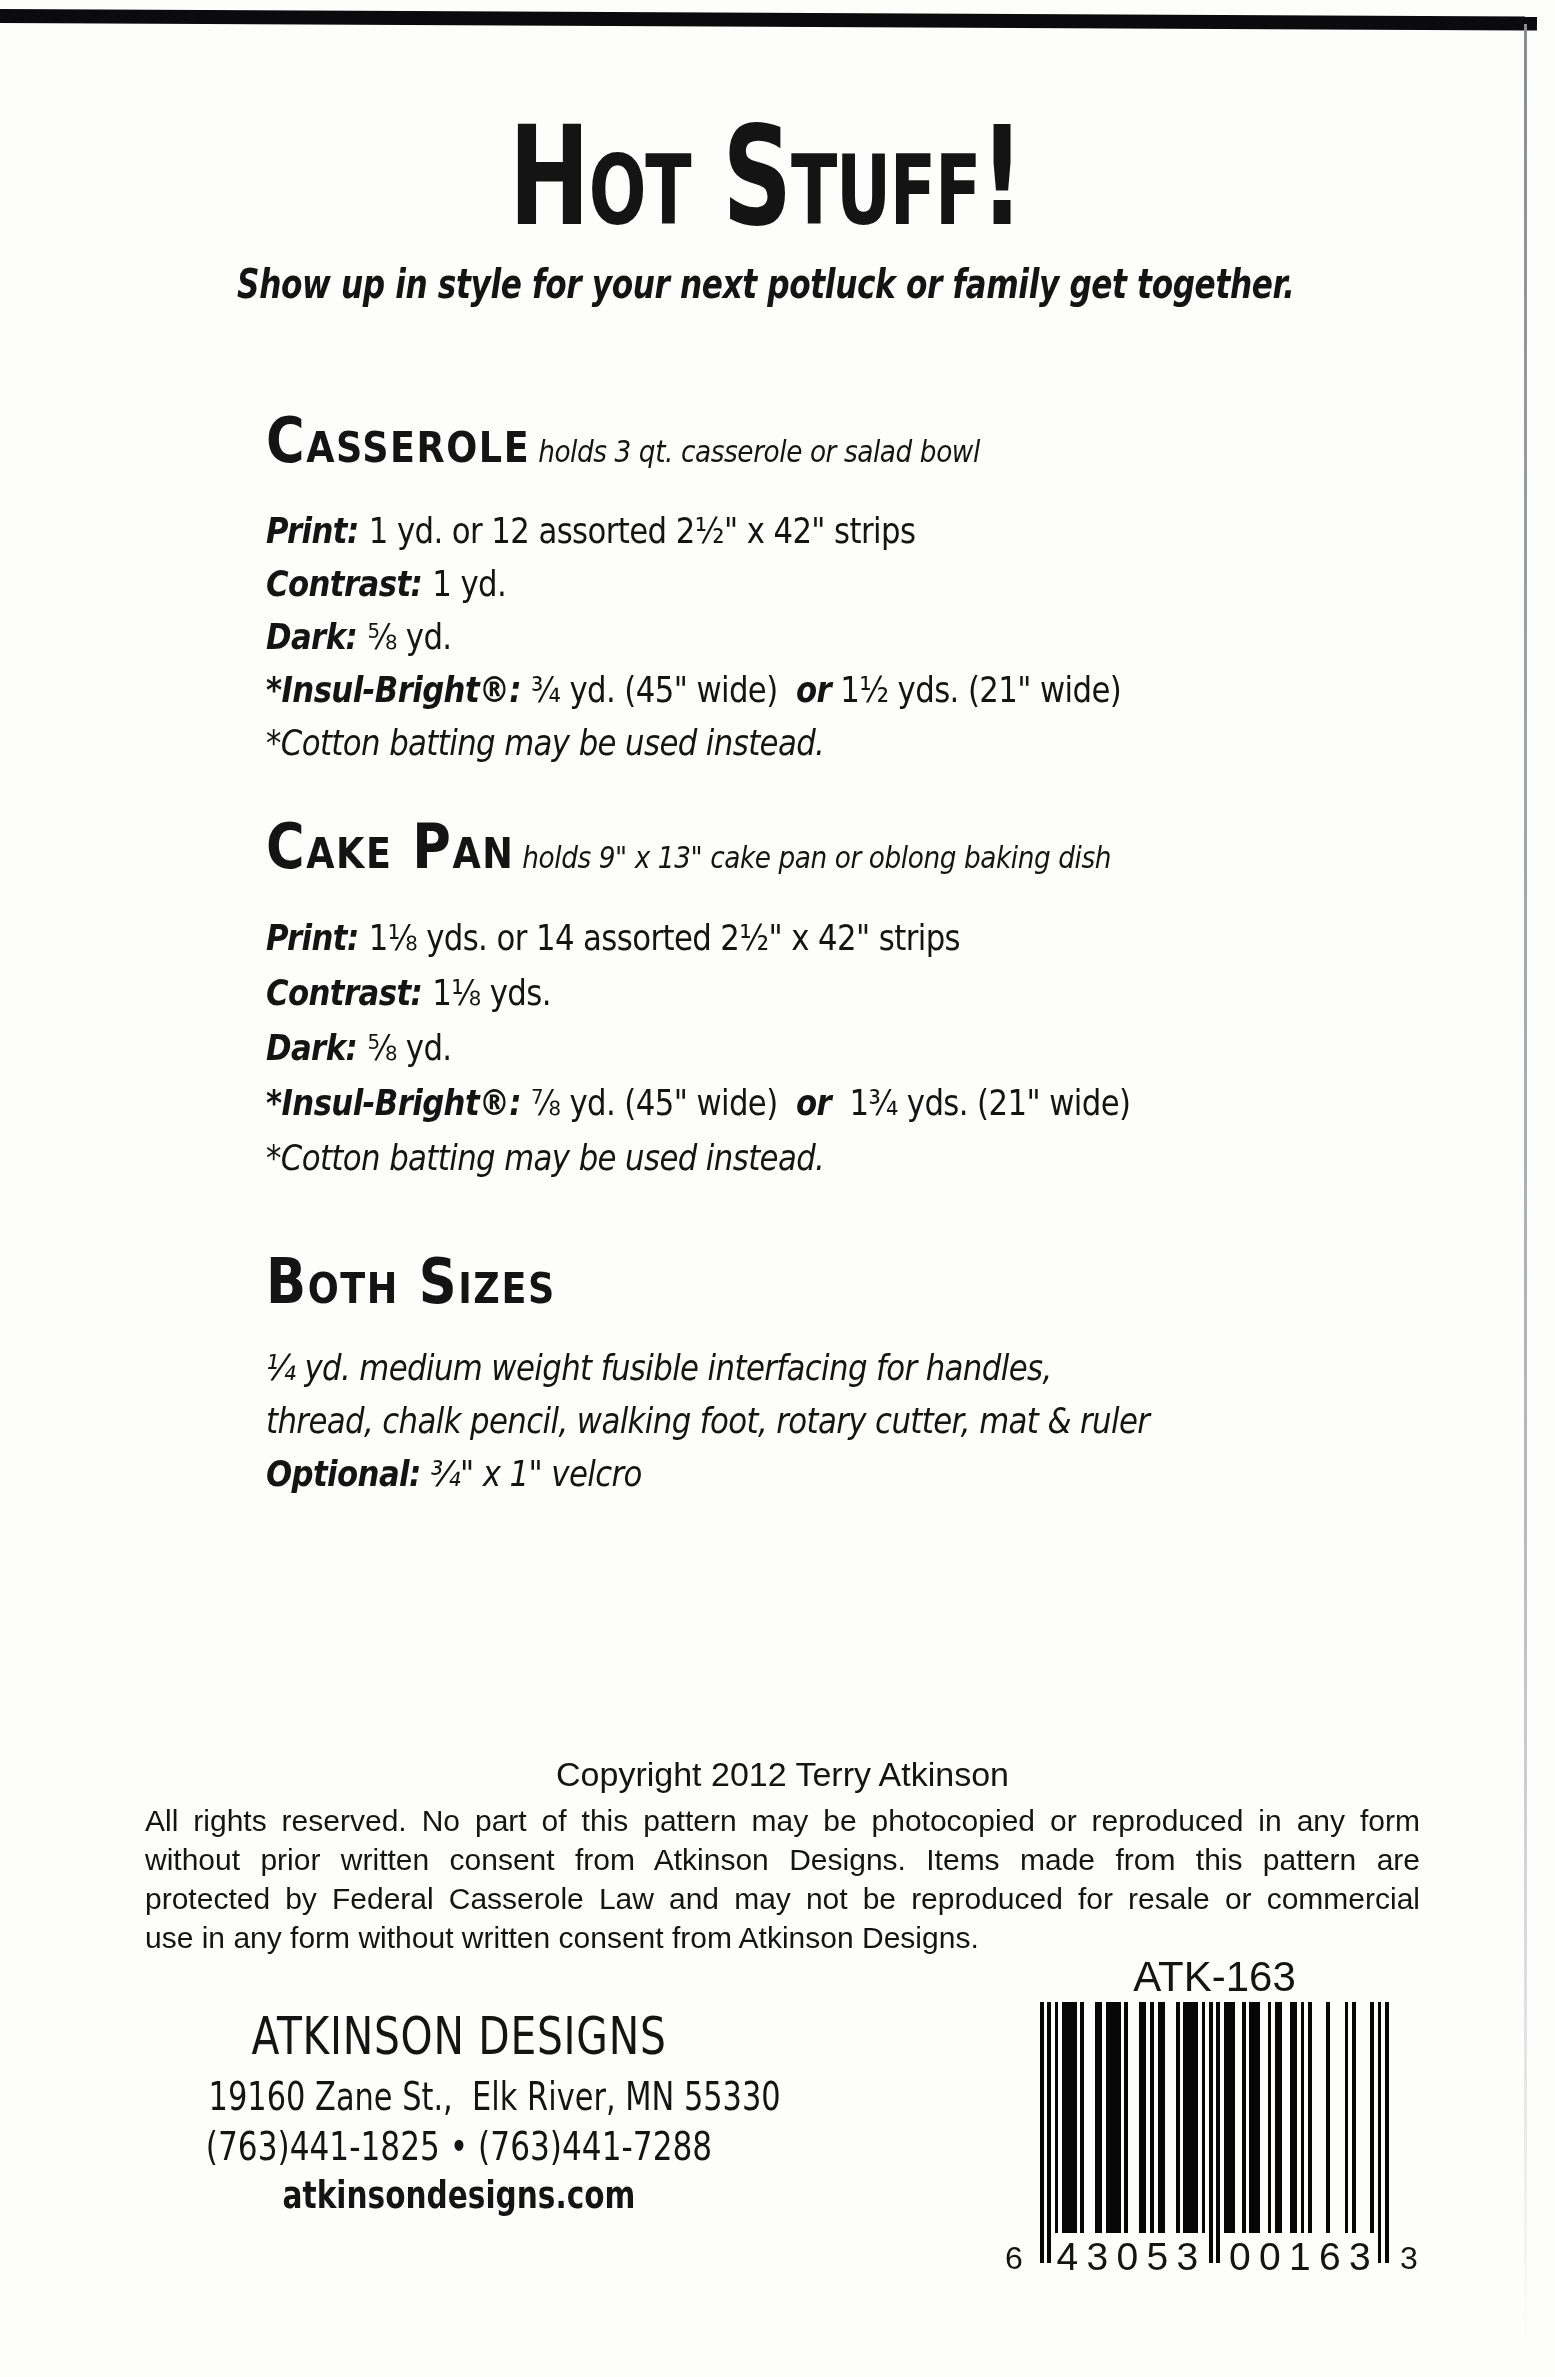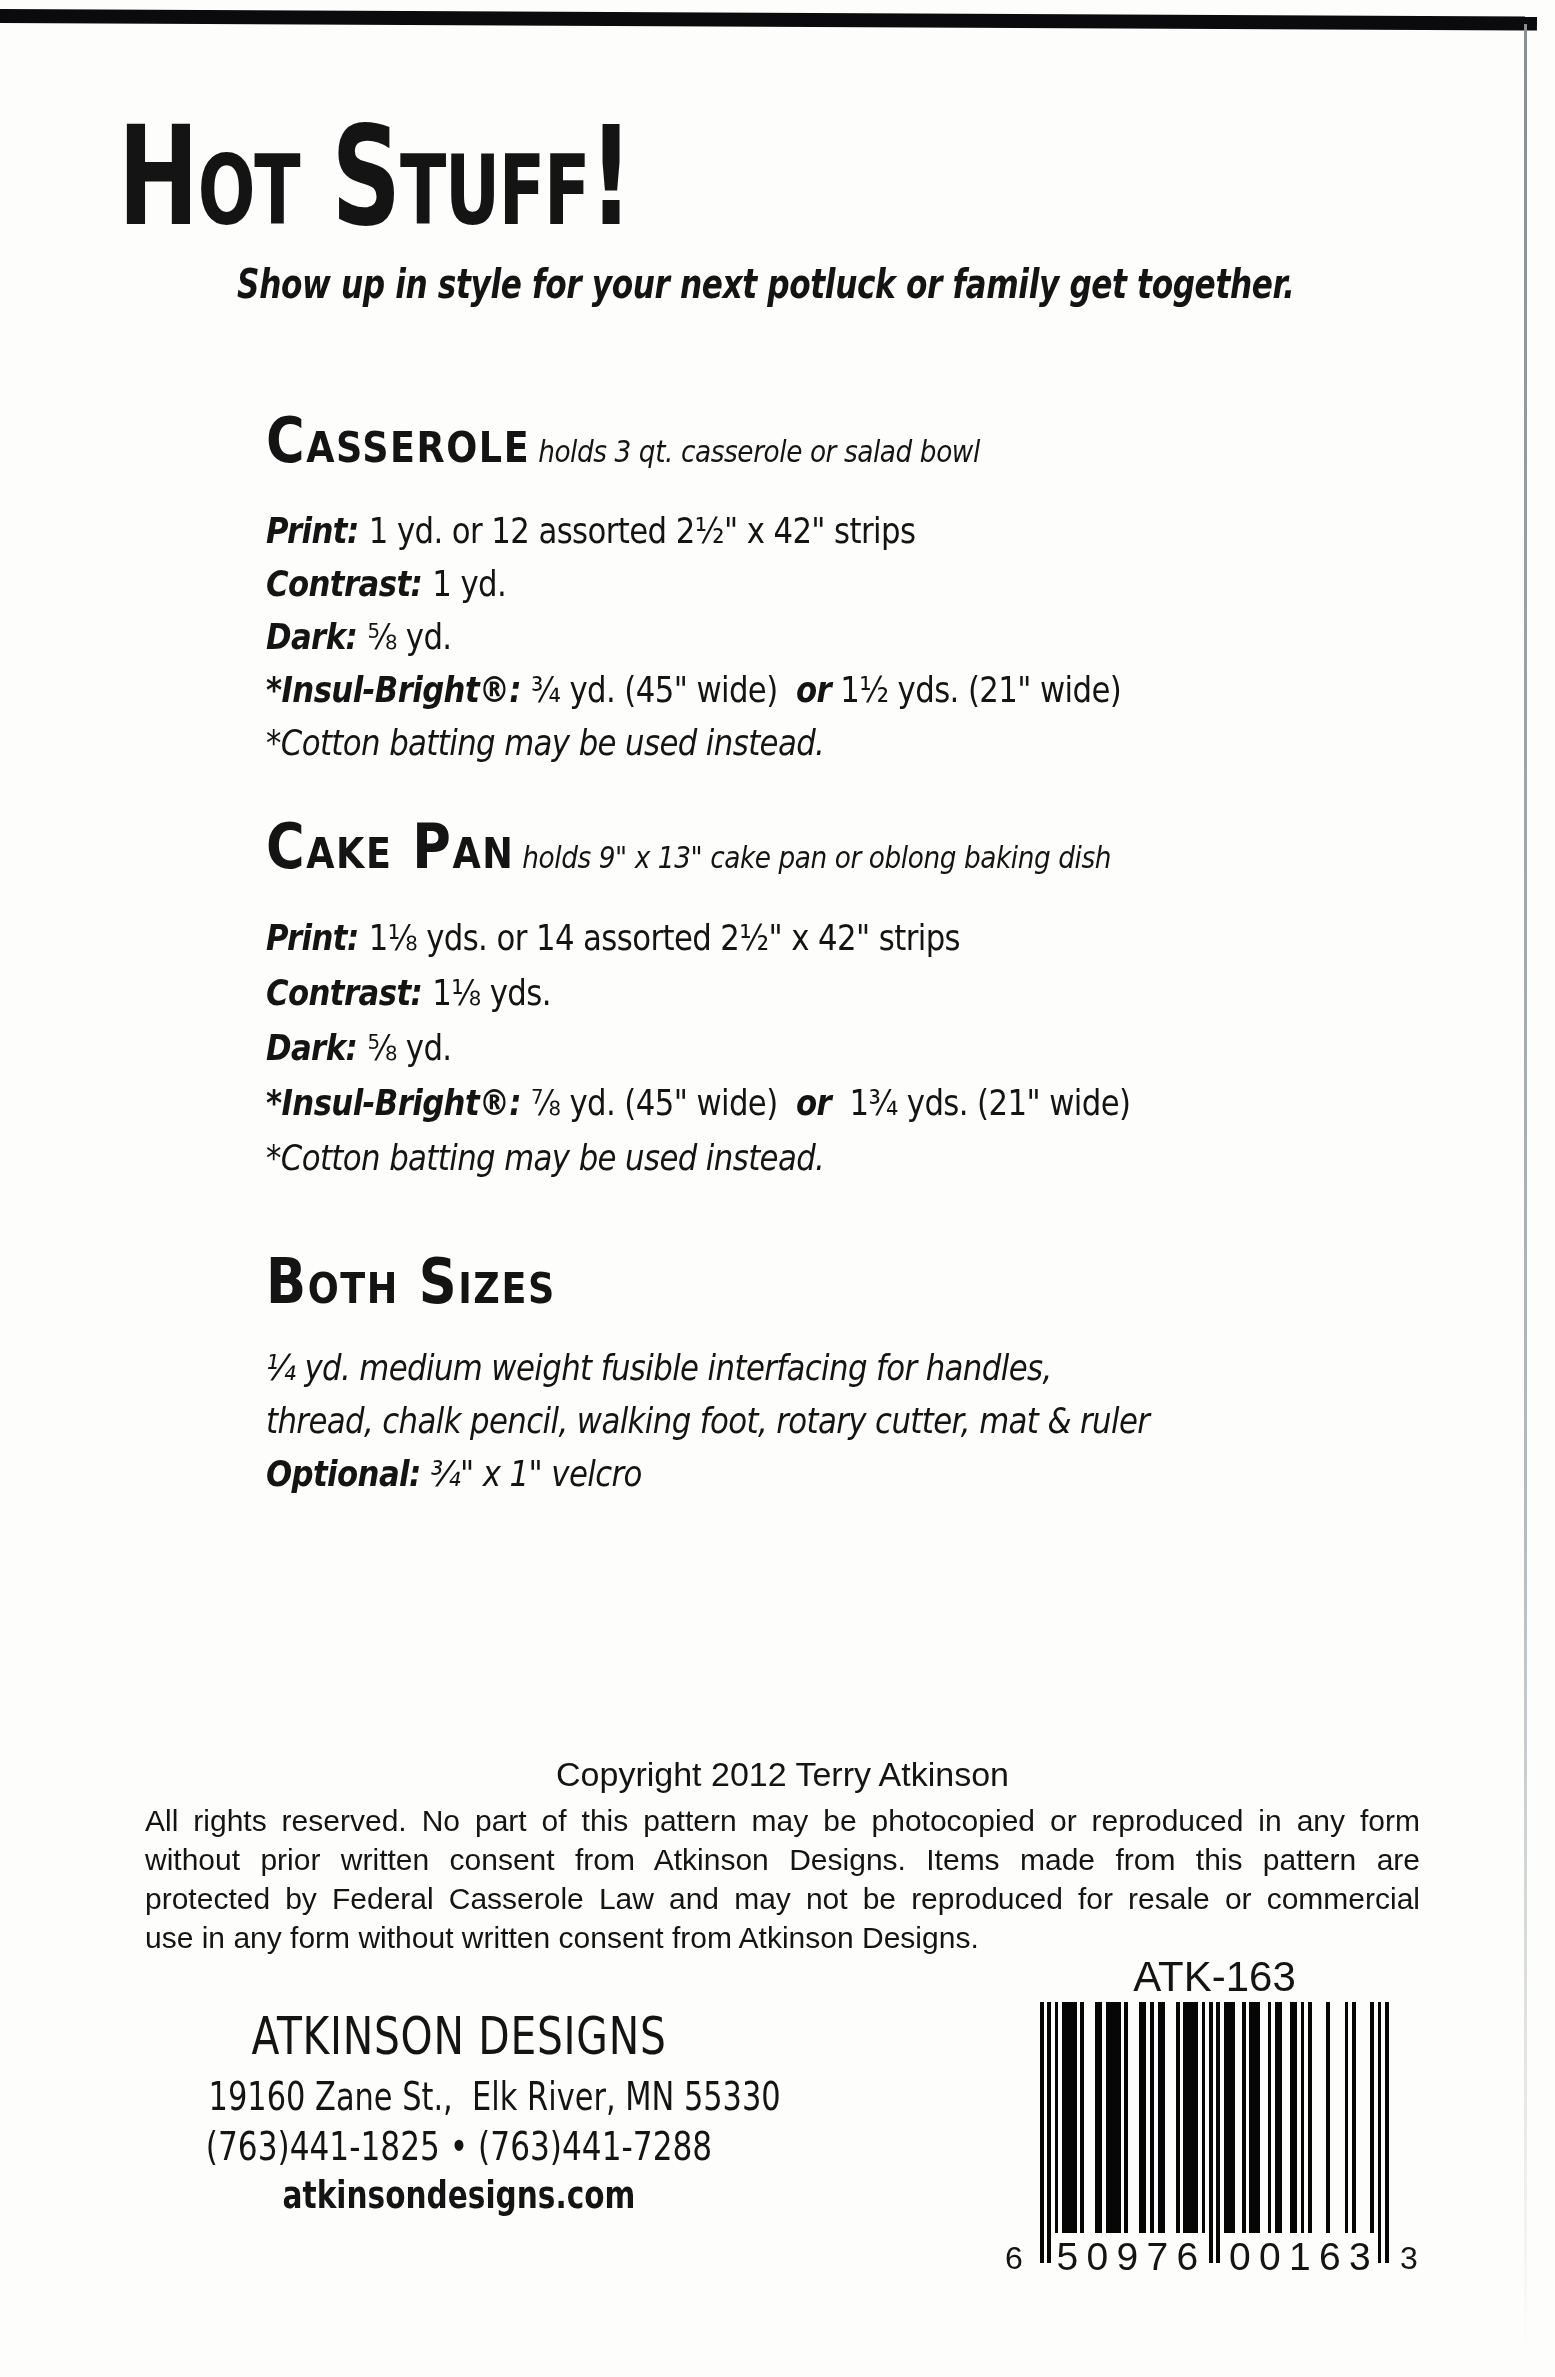--- a/index.html
+++ b/index.html
@@ -12,21 +12,21 @@
   
   .top-strip{
     position:absolute;left:0;top:9.2px;width:1537px;height:13.8px;
     background:#0b0b0d;transform:rotate(0.28deg);transform-origin:left center;
   }
   .edge-line{
     position:absolute;left:1524px;top:24px;width:2.8px;height:2330px;
     background:linear-gradient(#878f93,#b5bbbe 65%,rgba(181,187,190,0));
   }
   
-  .title-row{position:absolute;left:0;top:108px;width:1532px;display:flex;padding-left:8px;}
+  .title-row{position:absolute;left:0;top:108px;width:1532px;display:flex;justify-content:center;}
   .title-text{
     font-weight:bold;font-variant:small-caps;font-size:138px;line-height:1.0;
     letter-spacing:-1.8px;transform:scaleX(0.70);transform-origin:center top;white-space:pre;
   }
   .subtitle-row{position:absolute;left:0;top:262px;width:1532px;display:flex;justify-content:center;}
   .subtitle-text{
     font-size:40px;font-weight:bold;font-style:italic;line-height:1.1;
     transform:scaleX(0.78);transform-origin:center top;white-space:pre;letter-spacing:-0.5px;
   }
   
@@ -217,21 +217,21 @@
         <div class="bc-module"></div>
         <div class="bc-module"></div>
         <div class="bc-module"></div>
         <div class="bc-module"></div>
         <div class="bc-module on"></div>
         <div class="bc-module"></div>
         <div class="bc-module on guard"></div>
         <div class="bc-module guard"></div>
         <div class="bc-module on guard"></div>
       </div>
-    <div class="bc-digits bc-left">50976</div>
+    <div class="bc-digits bc-left">43053</div>
     <div class="bc-digits bc-right">00163</div>
     <div class="bc-prefix">6</div>
     <div class="bc-check">3</div>
   </div>
 </div>
 
 <div class="footer">
   <p class="ft-company">ATKINSON DESIGNS</p>
   <p class="ft-address">19160 Zane St.,  Elk River, MN 55330</p>
   <p class="ft-phones">(763)441-1825 • (763)441-7288</p>

